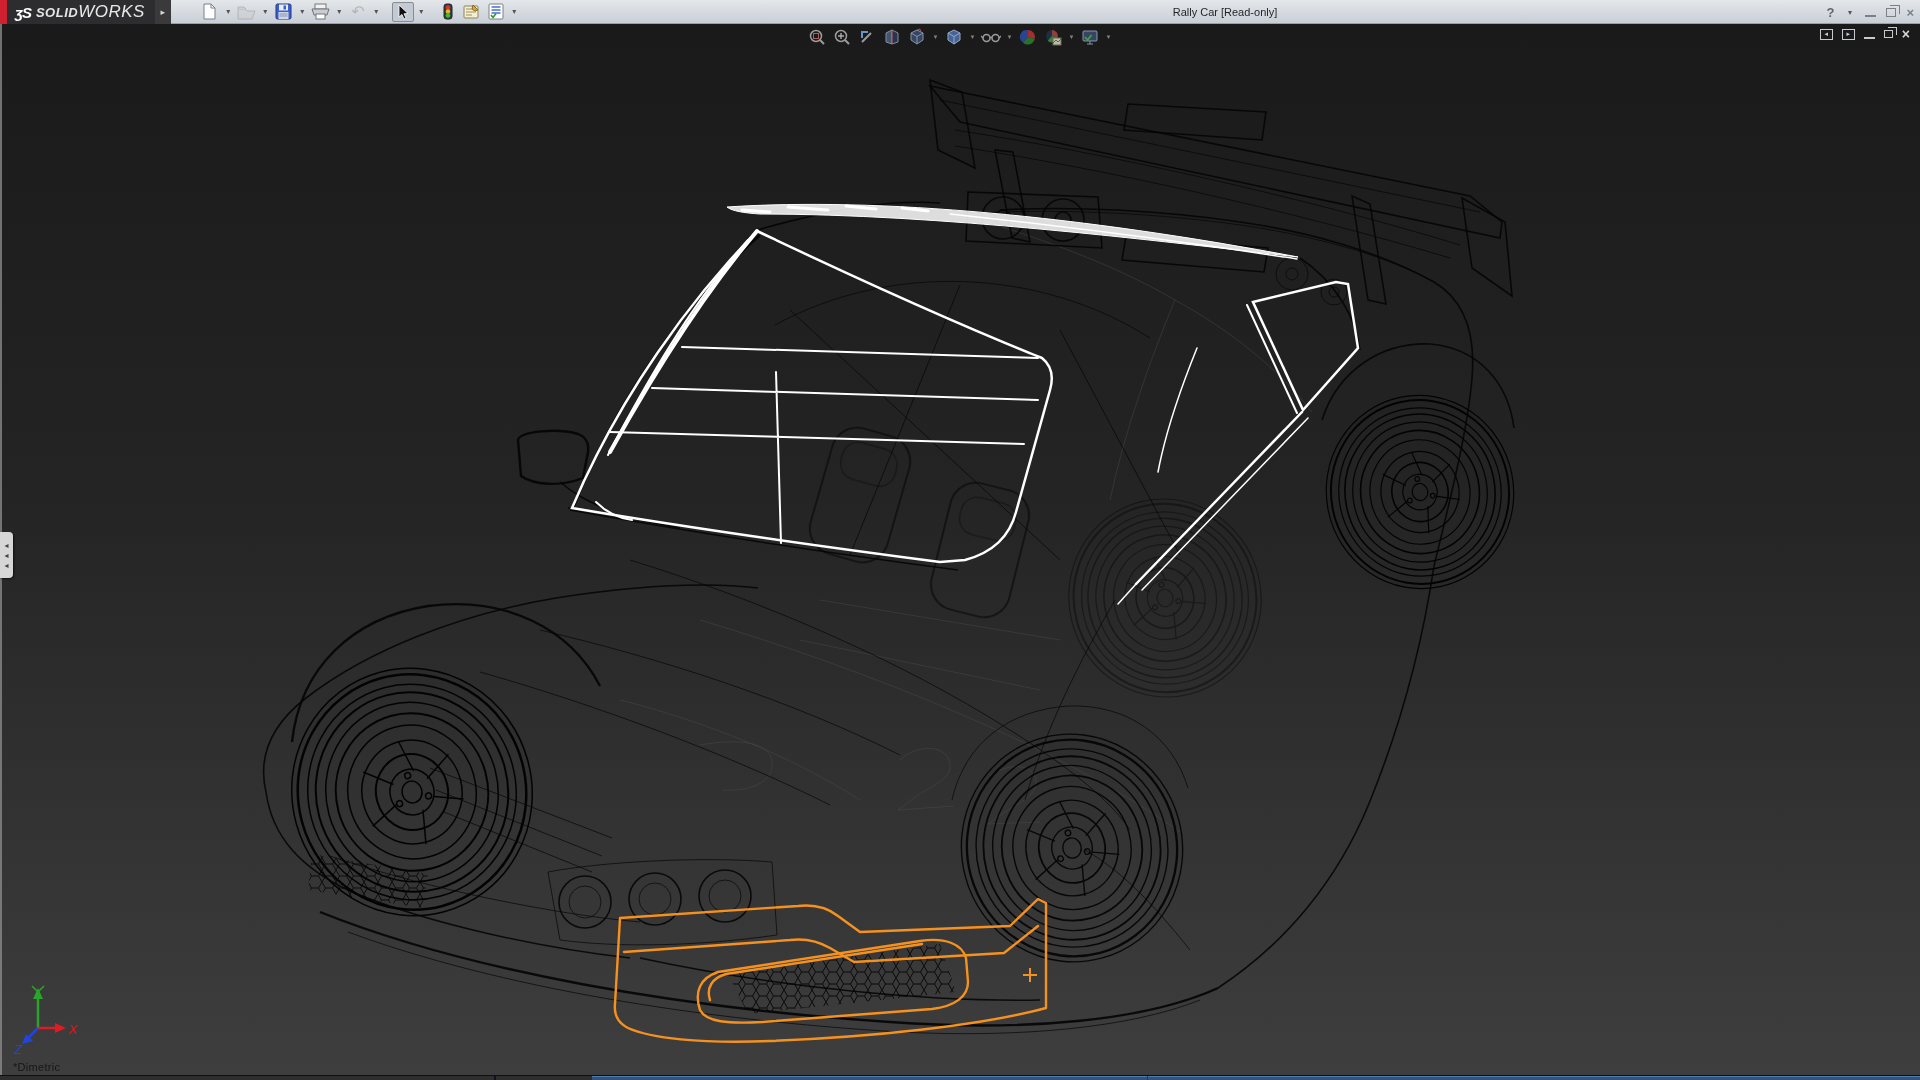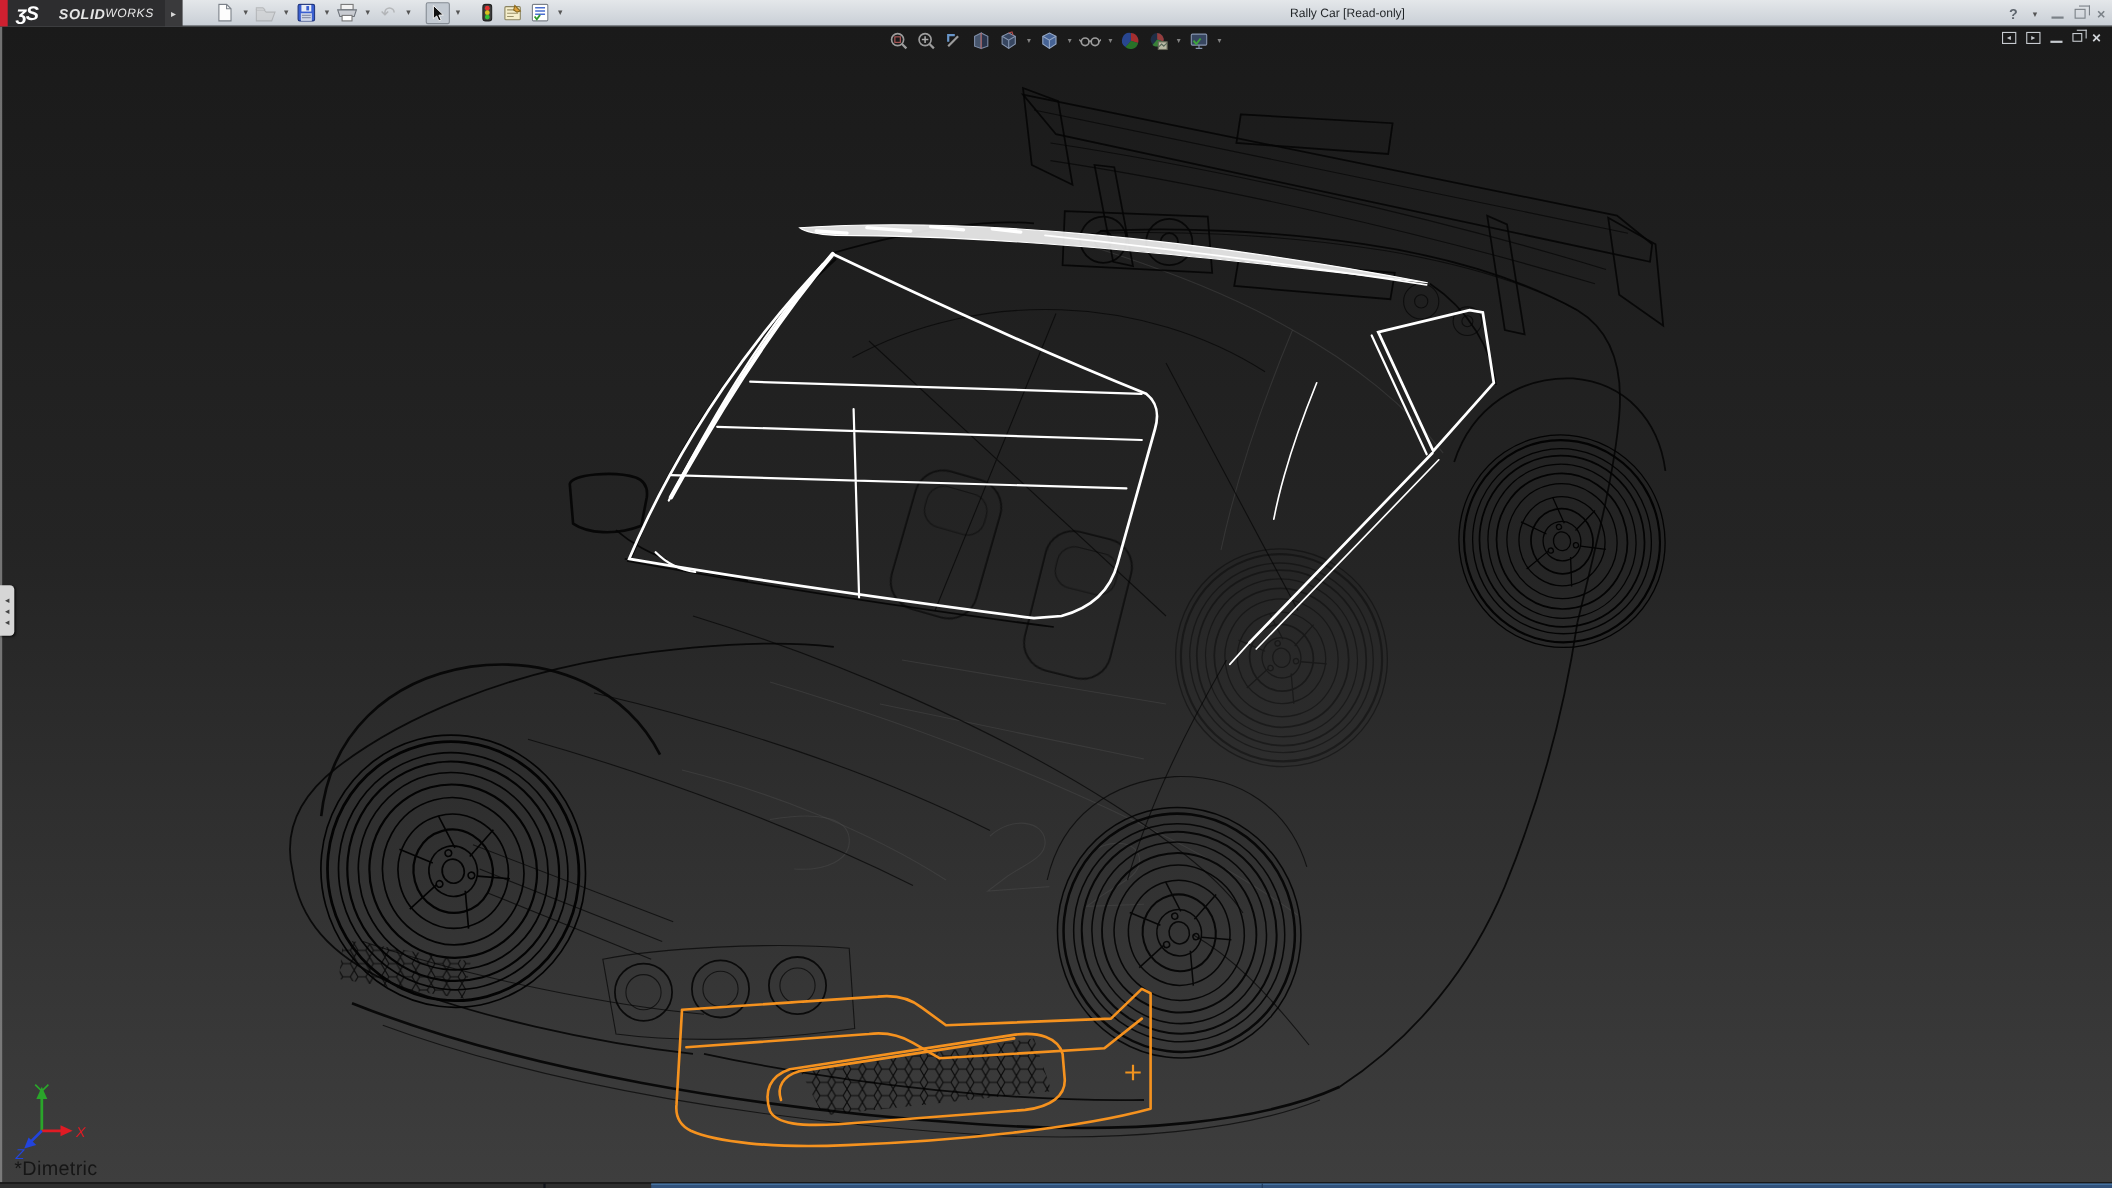--- a/index.html
+++ b/index.html
@@ -5,23 +5,23 @@
   html,body{margin:0;padding:0;background:#000;}
   *{box-sizing:border-box;}
   body{font-family:"Liberation Sans","DejaVu Sans",sans-serif;width:1920px;height:1080px;overflow:hidden;position:relative;}
 
   
   .titlebar{position:absolute;top:0;left:0;width:1920px;height:24px;
     background:linear-gradient(180deg,var(--titlebar-top),var(--titlebar-bottom));
     border-bottom:1px solid #9aa0a6;display:flex;align-items:stretch;z-index:30;}
   .logoblock{display:flex;align-items:center;background:var(--logo-bg);padding:0 10px 0 0;height:24px;}
   .logored{width:7px;height:24px;background:var(--logo-red);}
-  .logomark{color:#fff;font-style:italic;font-weight:bold;font-size:18px;margin:0 19px 0 8px;letter-spacing:-1px;}
+  .logomark{color:#fff;font-style:italic;font-weight:bold;font-size:15px;margin:0 5px 0 8px;letter-spacing:-1px;}
   .logobold{color:#e5e5e5;font-weight:bold;font-size:13px;font-style:italic;letter-spacing:.5px;}
-  .logolight{color:#e8e8e8;font-weight:normal;font-size:11px;font-style:italic;letter-spacing:.5px;}
+  .logolight{color:#e8e8e8;font-weight:normal;font-size:17px;font-style:italic;letter-spacing:.5px;}
   .menuexpand{width:16px;height:24px;background:#3a3a3c;color:#d8d8d8;font-size:9px;
     display:flex;align-items:center;justify-content:center;cursor:pointer;}
   .tbicons{display:flex;align-items:center;margin-left:28px;gap:2px;}
   .tbtn{height:20px;min-width:22px;display:flex;align-items:center;justify-content:center;border:1px solid transparent;border-radius:2px;}
   .tbtn.pressed{background:#c3cad2;border:1px solid #858c94;}
   .tbtn.disabled{opacity:.45;filter:grayscale(1);}
   .caret{width:11px;height:20px;display:flex;align-items:center;justify-content:center;color:#555;font-size:8px;}
   .sep{width:6px;}
   .wintitle{position:absolute;left:1060px;top:0;width:330px;height:24px;line-height:24px;
     text-align:center;font-size:11px;color:#1f2326;}
@@ -46,21 +46,21 @@
   .hcaret{width:9px;height:20px;display:flex;align-items:center;justify-content:center;color:#8b8b8b;font-size:7px;}
 
   
   .docctrls{position:absolute;right:10px;top:4px;display:flex;align-items:center;gap:9px;}
   .dbox{width:13px;height:11px;border:1.5px solid #c7cbd0;display:flex;align-items:center;justify-content:center;color:#c7cbd0;font-size:7px;}
   .dmini{width:11px;height:9px;border-bottom:2px solid #c7cbd0;}
   .dresto{width:9px;height:8px;border:1.5px solid #c7cbd0;position:relative;}
   .dresto:before{content:"";position:absolute;left:3px;top:-4px;width:8px;height:7px;border:1.5px solid #c7cbd0;border-bottom:none;border-left:none;}
   .dclose{color:#d2d6da;font-size:14px;font-weight:bold;line-height:12px;}
 
-  .viewlabel{position:absolute;left:13px;bottom:2px;font-size:18px;color:#161616;letter-spacing:.3px;}
+  .viewlabel{position:absolute;left:13px;bottom:2px;font-size:11px;color:#161616;letter-spacing:.3px;}
 
   
   .scene{position:absolute;inset:0;}
   .k{stroke:var(--wire);fill:none;}
   .w1{stroke-width:1;opacity:.7;}
   .w2{stroke-width:1.6;opacity:.88;}
   .w3{stroke-width:2.4;opacity:.92;}
   .gh{stroke:var(--ghost);fill:none;stroke-width:1;opacity:.4;}
   .wh{stroke:var(--highlight);fill:none;stroke-linecap:round;}
   .or{stroke:var(--accent);fill:none;stroke-width:2.4;stroke-linejoin:round;stroke-linecap:round;}

